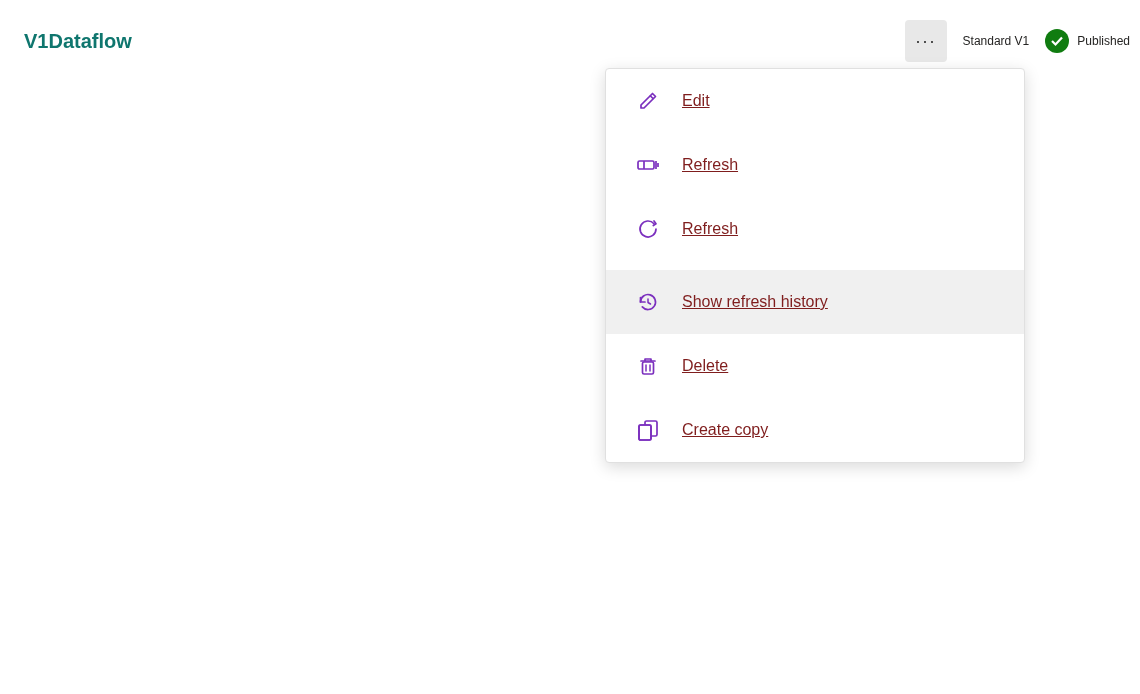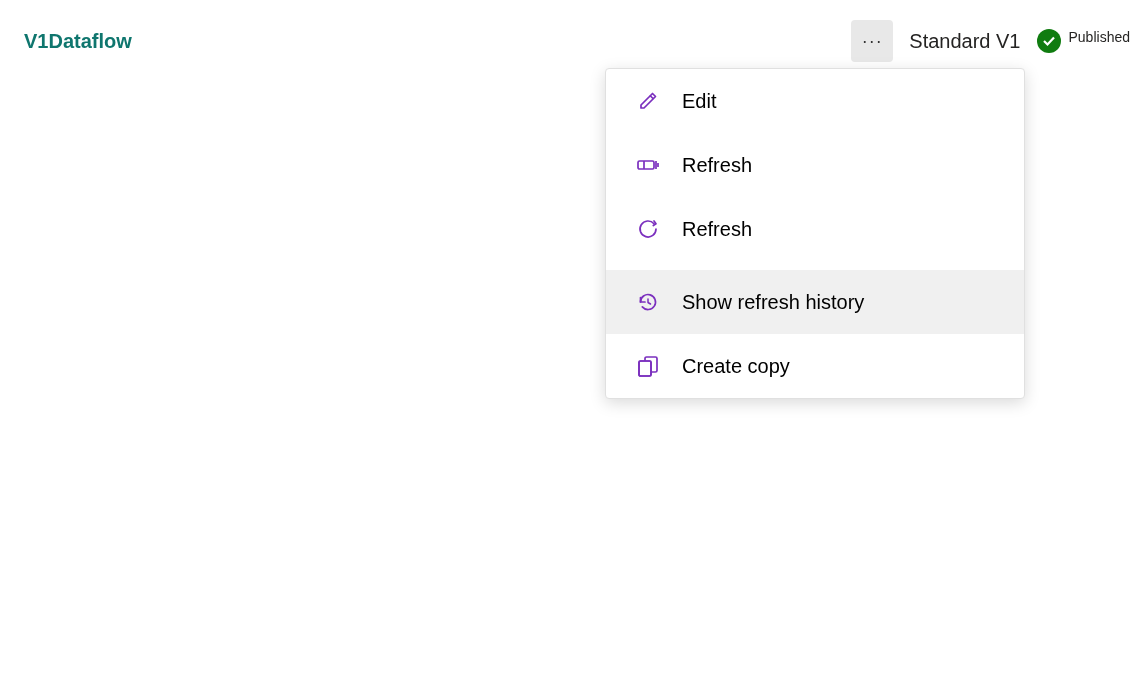--- a/index.html
+++ b/index.html
@@ -44,30 +44,30 @@
       cursor: pointer;
       display: flex;
       align-items: center;
       justify-content: center;
       font-size: 18px;
       color: #333;
       letter-spacing: 1px;
     }
 
     .standard-label {
-      font-size: 20px;
+      font-size: 12px;
       color: #252423;
       font-weight: 400;
     }
 
     .published-badge {
       display: flex;
-      align-items: flex-start;
+      align-items: center;
       gap: 8px;
-      font-size: 14px;
+      font-size: 12px;
       color: #252423;
       font-weight: 400;
     }
 
     .published-icon {
       width: 24px;
       height: 24px;
       background: #107c10;
       border-radius: 50%;
       display: flex;
@@ -113,22 +113,23 @@
       width: 28px;
       height: 28px;
       display: flex;
       align-items: center;
       justify-content: center;
       color: #7b2fbe;
       flex-shrink: 0;
     }
 
     .menu-item-label {
-      font-size: 20px;
-      color: #000000;
+      font-size: 16px;
+      color: #7f1d1d;
+      text-decoration: underline;
     }
 
     
     svg {
       fill: none;
       stroke: #7b2fbe;
       stroke-width: 1.8;
     }
   </style>
 </head>
@@ -190,20 +191,32 @@
     <span class="menu-item-icon">
       <svg width="22" height="22" viewBox="0 0 22 22">
         <path d="M3.5 11a7.5 7.5 0 1 1 1.8 4.9" stroke="#7b2fbe" stroke-width="1.7" fill="none" stroke-linecap="round"></path>
         <polyline points="3.5,6.5 3.5,11 8,11" stroke="#7b2fbe" stroke-width="1.7" fill="none" stroke-linecap="round" stroke-linejoin="round"></polyline>
         <polyline points="11,8 11,11.5 13.5,13" stroke="#7b2fbe" stroke-width="1.5" fill="none" stroke-linecap="round" stroke-linejoin="round"></polyline>
       </svg>
     </span>
     <span class="menu-item-label">Show refresh history</span>
   </button>
 
+  <button class="menu-item">
+    <span class="menu-item-icon">
+      <svg width="22" height="22" viewBox="0 0 22 22">
+        <polyline points="4,6 18,6" stroke="#7b2fbe" stroke-width="1.7" stroke-linecap="round"></polyline>
+        <path d="M8 6V4h6v2" stroke="#7b2fbe" stroke-width="1.7" fill="none" stroke-linejoin="round"></path>
+        <rect x="5.5" y="7" width="11" height="12" rx="1.5" stroke="#7b2fbe" stroke-width="1.7" fill="none"></rect>
+        <line x1="9" y1="10" x2="9" y2="16" stroke="#7b2fbe" stroke-width="1.5" stroke-linecap="round"></line>
+        <line x1="13" y1="10" x2="13" y2="16" stroke="#7b2fbe" stroke-width="1.5" stroke-linecap="round"></line>
+      </svg>
+    </span>
+    <span class="menu-item-label">Delete</span>
+  </button>
 
   <button class="menu-item">
     <span class="menu-item-icon">
       <svg width="22" height="22" viewBox="0 0 22 22">
         <rect x="8" y="2" width="12" height="15" rx="1.5" stroke="#7b2fbe" stroke-width="1.7" fill="none"></rect>
         <rect x="2" y="6" width="12" height="15" rx="1.5" stroke="#7b2fbe" stroke-width="1.7" fill="white"></rect>
         <rect x="2" y="6" width="12" height="15" rx="1.5" stroke="#7b2fbe" stroke-width="1.7" fill="none"></rect>
       </svg>
     </span>
     <span class="menu-item-label">Create copy</span>

